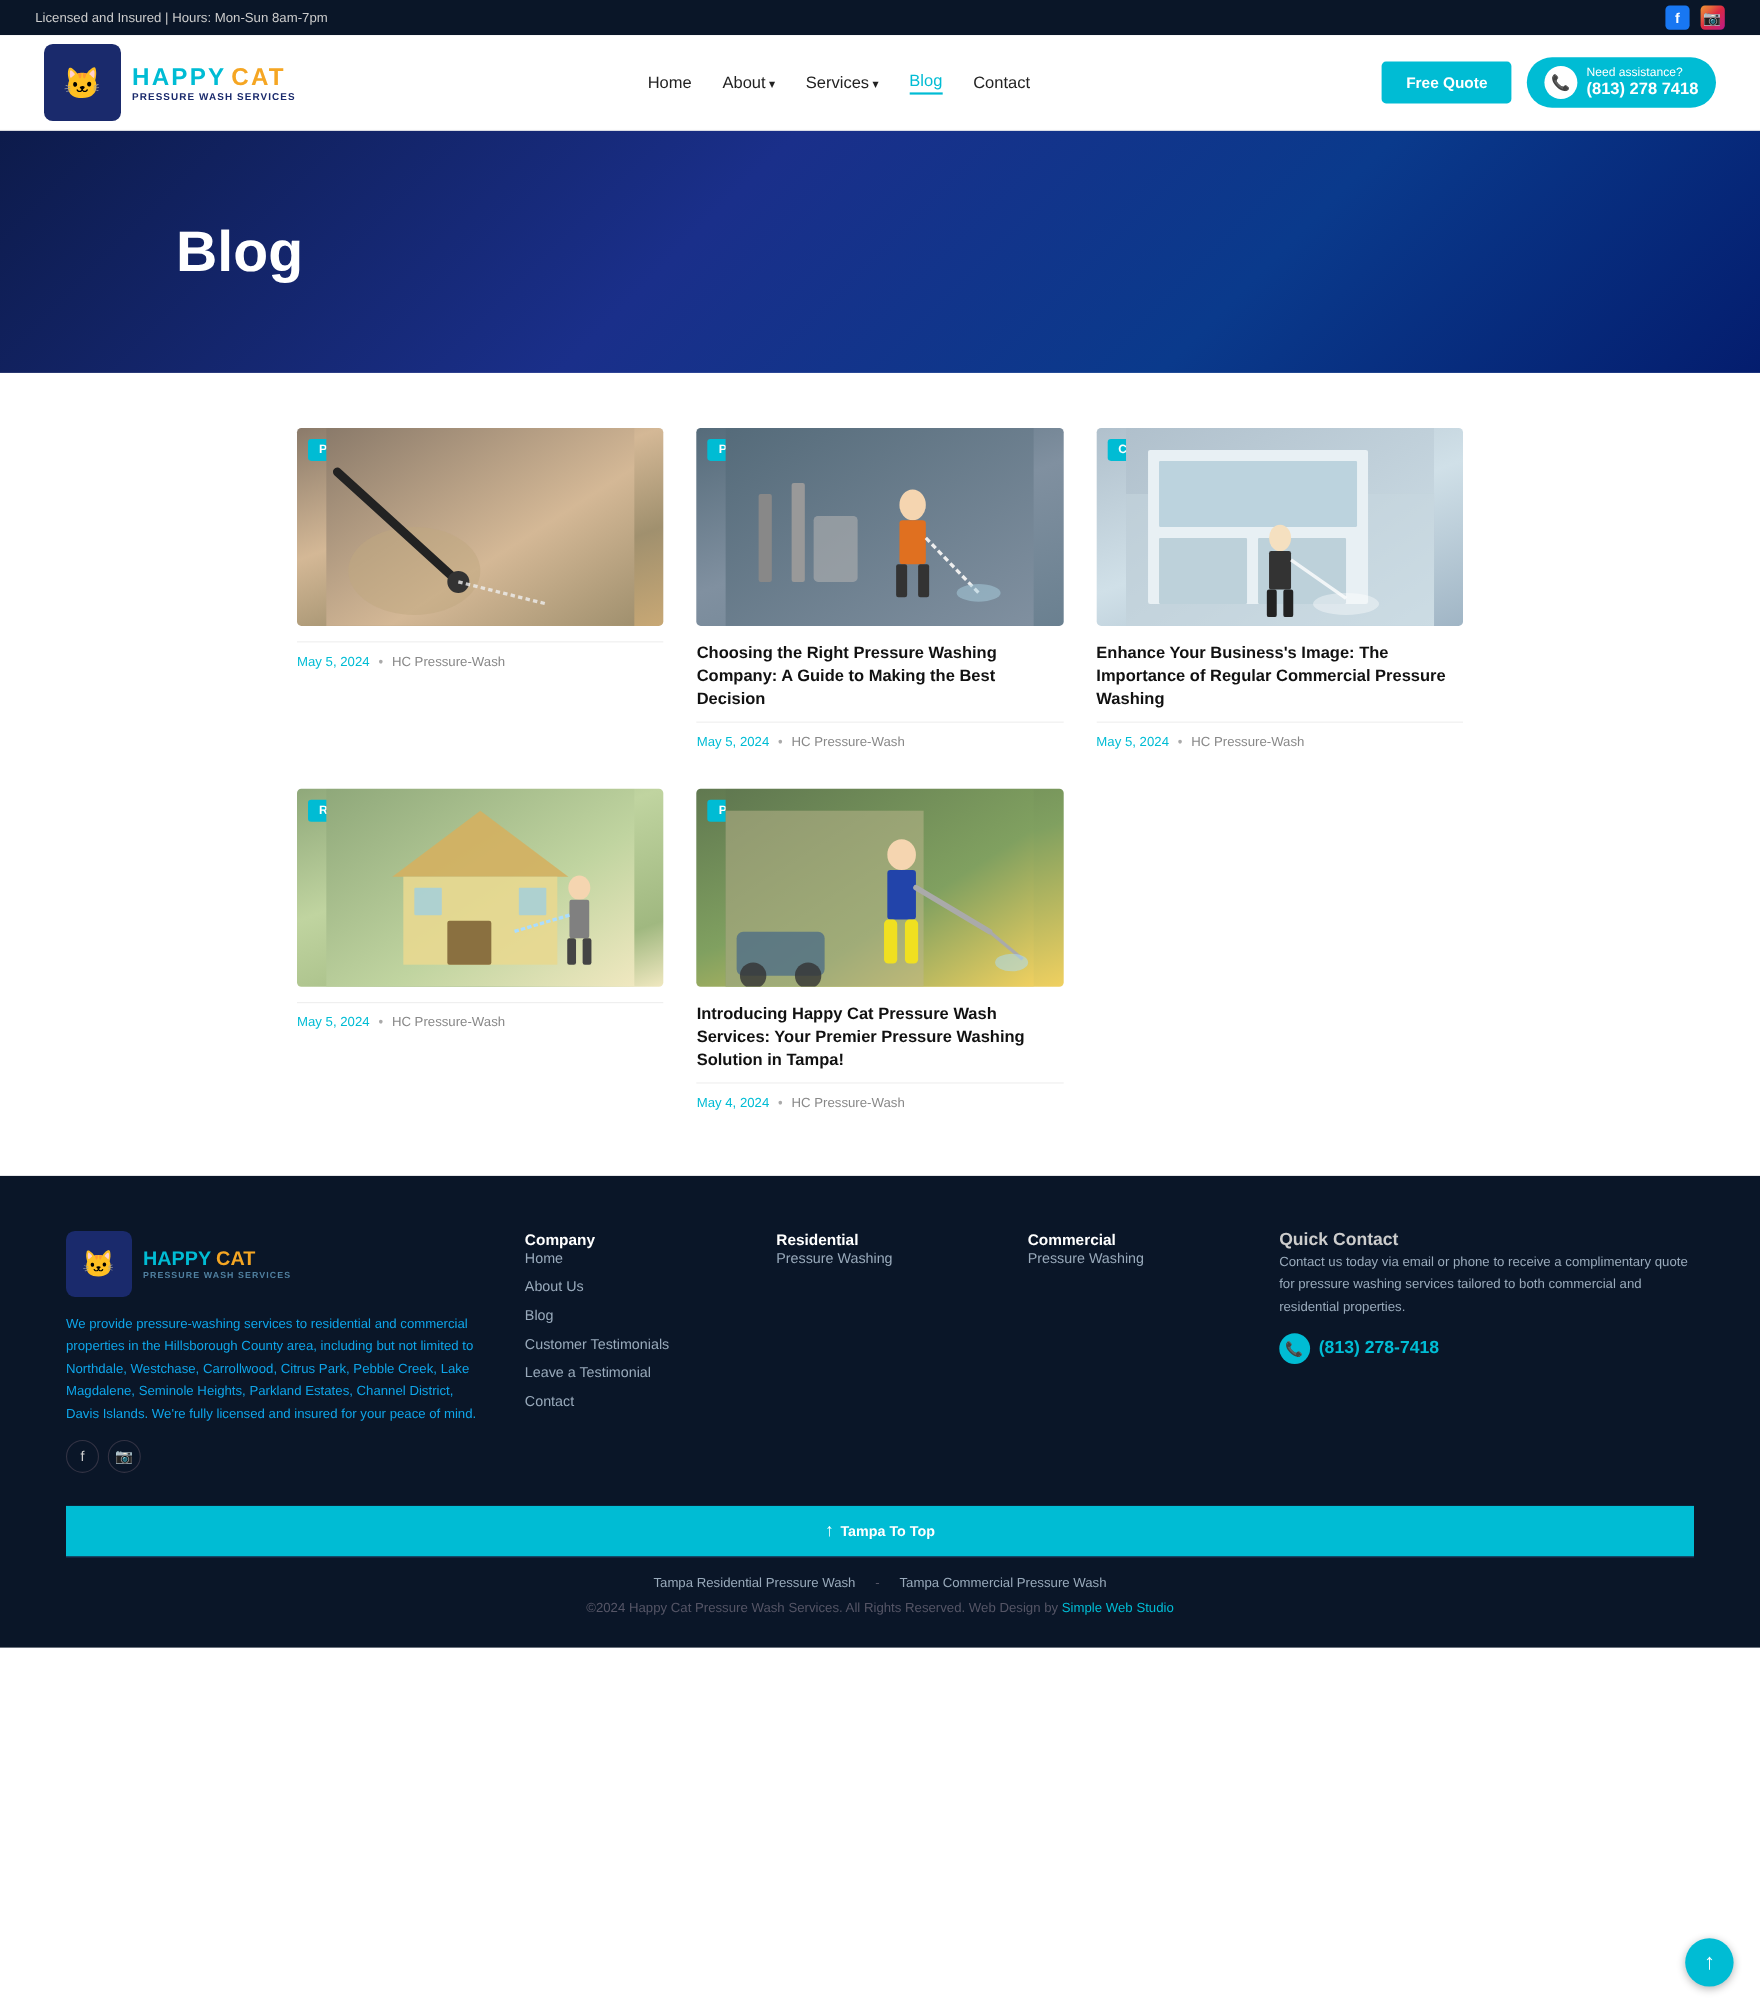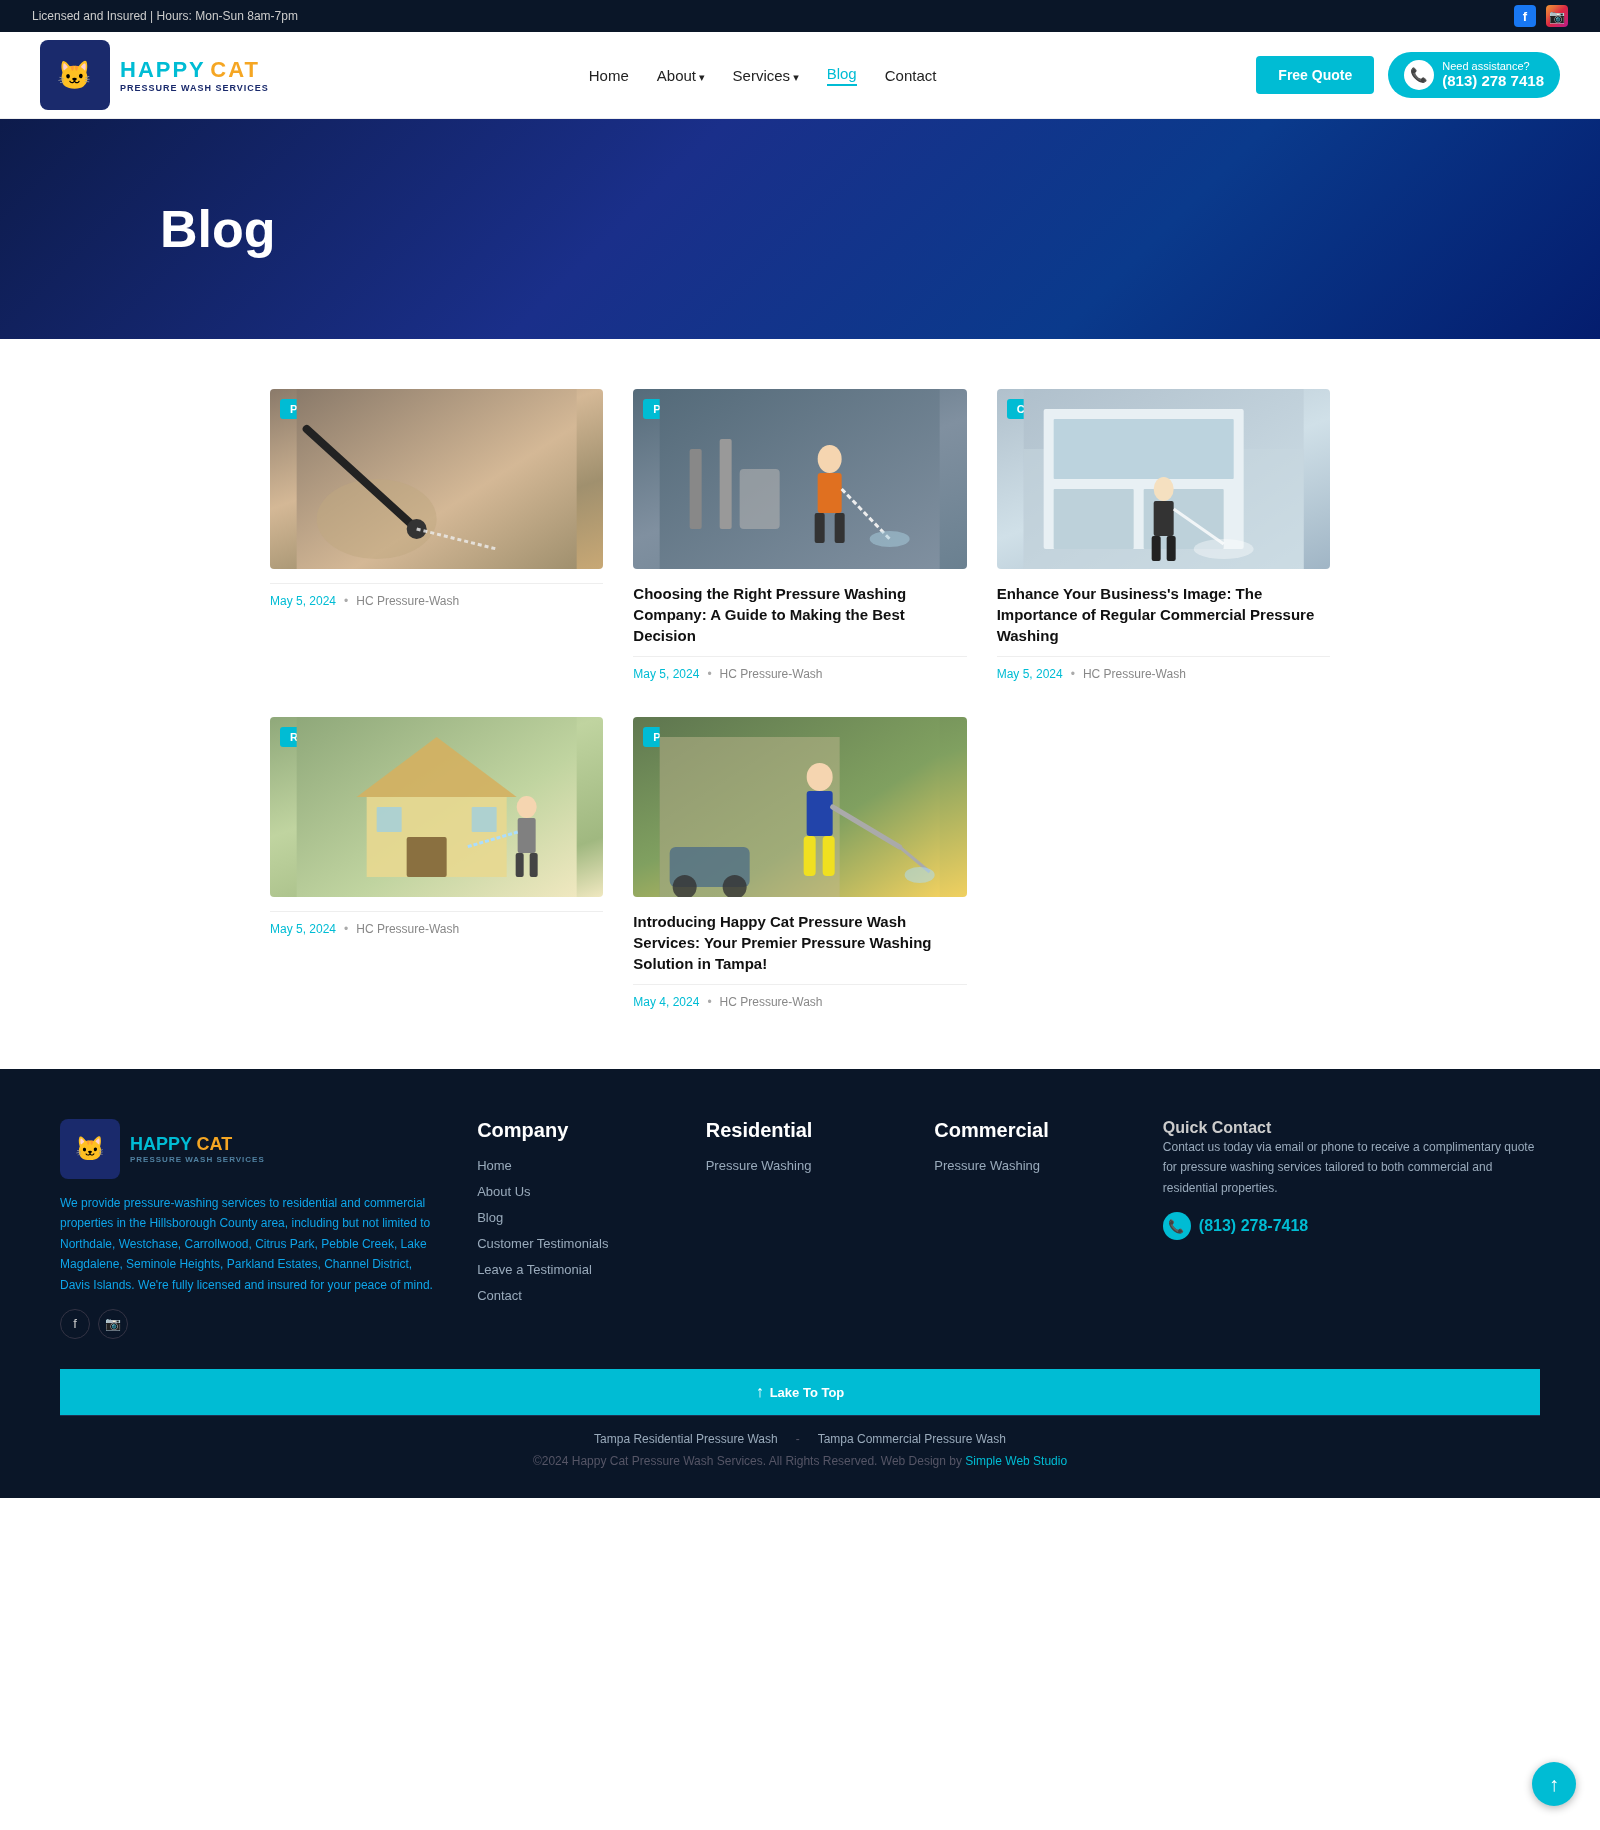--- a/index.html
+++ b/index.html
@@ -186,21 +186,21 @@
     .footer-desc { font-size: 12px; line-height: 1.7; color: #0ea5e9; margin-bottom: 14px; }
     .footer-social { display: flex; gap: 8px; }
     .footer-social-icon {
       width: 30px; height: 30px;
       border: 1px solid #334;
       border-radius: 50%;
       display: flex; align-items: center; justify-content: center;
       color: #ccc; font-size: 13px; cursor: pointer;
     }
 
-    .footer-col h4 { color: #fff; font-size: 20px; font-weight: 700; margin-bottom: 14px; }
+    .footer-col h4 { color: #fff; font-size: 14px; font-weight: 700; }
     .footer-col ul { list-style: none; }
     .footer-col ul li { margin-bottom: 8px; }
     .footer-col ul li a { color: #9ab; font-size: 13px; text-decoration: none; cursor: pointer; }
 
     .footer-quick-contact { }
     .footer-quick-contact p { font-size: 12px; color: #9ab; line-height: 1.7; margin-bottom: 14px; }
     .footer-phone {
       display: flex; align-items: center; gap: 8px;
       color: #00bcd4; font-size: 16px; font-weight: 700;
     }
@@ -525,21 +525,21 @@
       <h4>Quick Contact</h4>
       <p>Contact us today via email or phone to receive a complimentary quote for pressure washing services tailored to both commercial and residential properties.</p>
       <div class="footer-phone">
         <div class="footer-phone-icon">📞</div>
         <span>(813) 278-7418</span>
       </div>
     </div>
   </div>
 
   <div class="back-to-top-bar">
-    <span class="arrow">↑</span><span>Lake To Top</span>
+    <span class="arrow">↑</span><span>Tampa To Top</span>
   </div>
 
   <div class="footer-bottom-links" id="footer-bottom-links">
       <a>Tampa Residential Pressure Wash</a>
       <span class="sep">-</span>
       <a>Tampa Commercial Pressure Wash</a>
     </div>
   <div class="footer-copyright">
     <span>©2024 Happy Cat Pressure Wash Services. All Rights Reserved. Web Design by </span><a>Simple Web Studio</a>
   </div>

